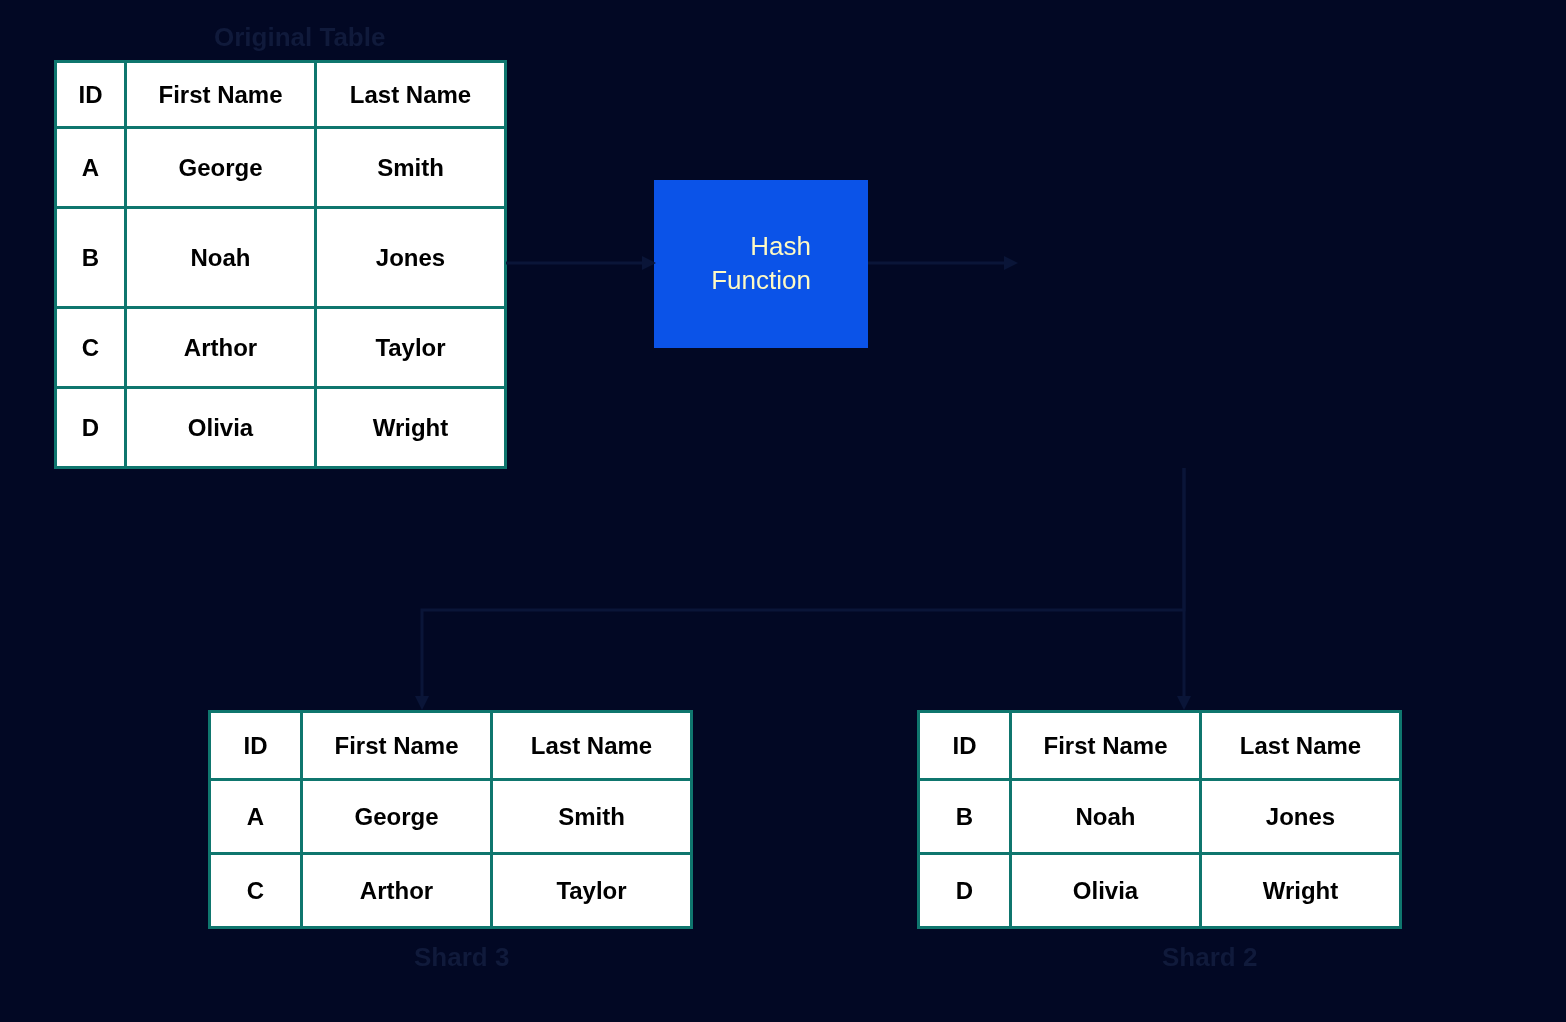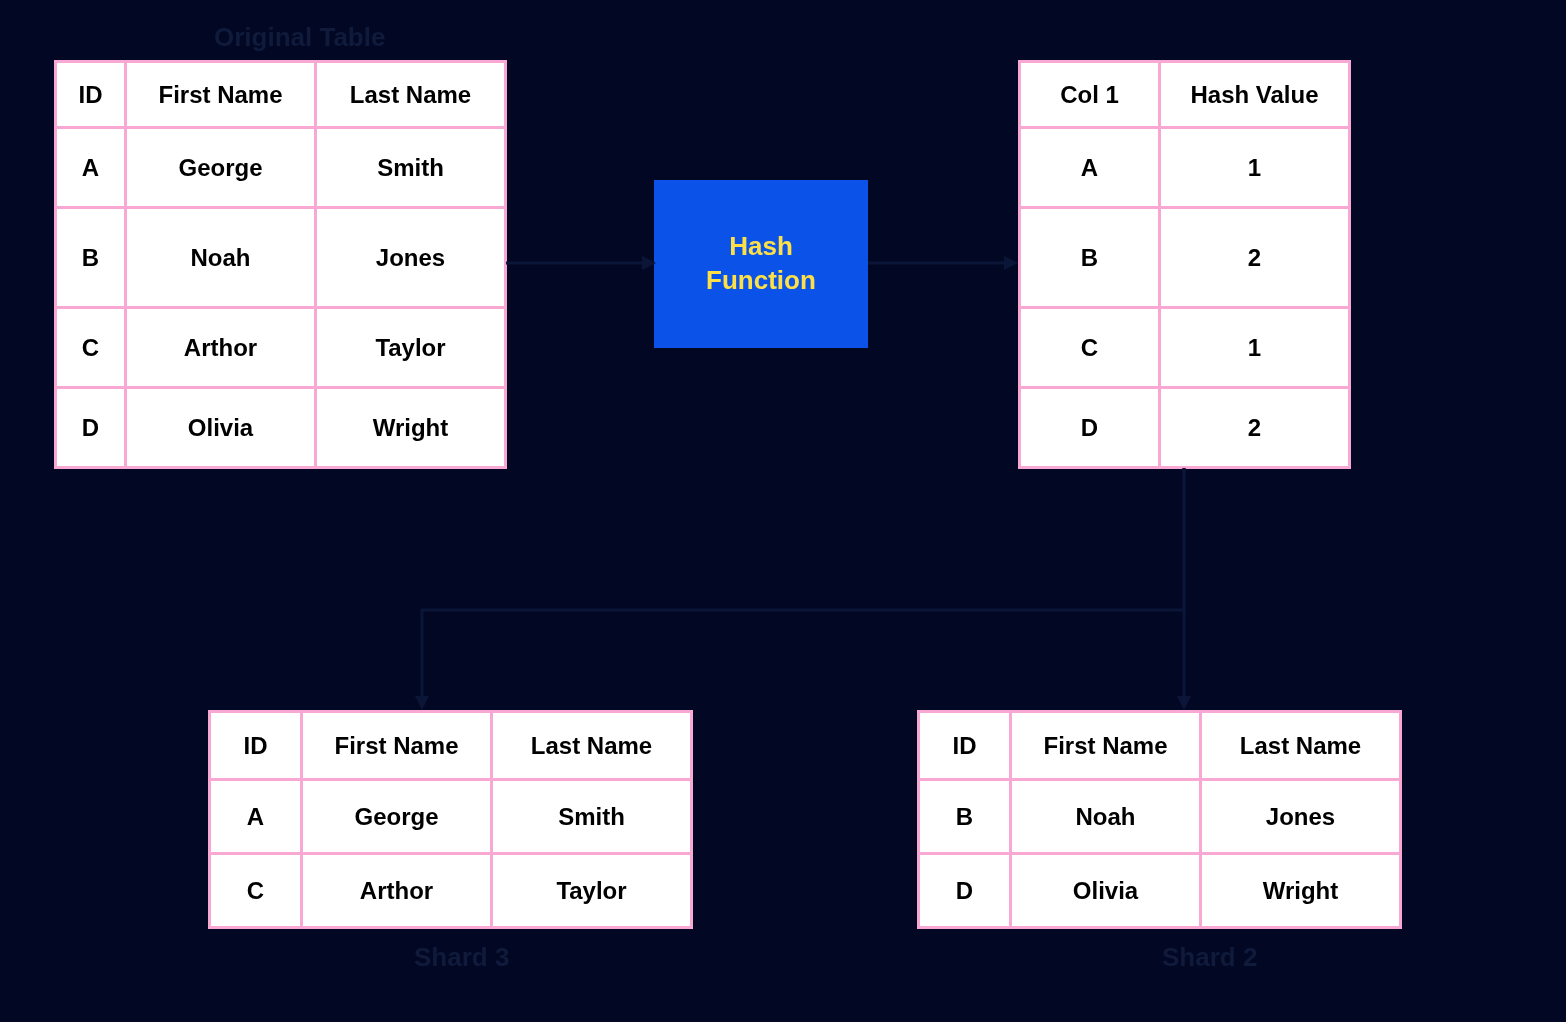--- a/index.html
+++ b/index.html
@@ -23,34 +23,34 @@
     color: #101a3b;
     font-weight: bold;
     font-size: 26px;
   }
   table {
     position: absolute;
     border-collapse: collapse;
     background: #ffffff;
   }
   table th, table td {
-    border: 3px solid #f9a8d4;
+    border: 3px solid #0f766e;
     text-align: center;
     font-weight: bold;
     font-size: 24px;
     background: #fff;
     padding: 0;
   }
   .hash-box {
     position: absolute;
     background: #0b53e8;
-    color: #fde047;
-    font-weight: bold;
+    color: #fef9c3;
+    font-weight: normal;
     font-size: 26px;
-    text-align: center;
+    text-align: right;
     display: flex;
     align-items: center;
     justify-content: center;
     line-height: 1.3;
   }
   svg.arrows {
     position: absolute;
     left: 0; top: 0;
     width: 1566px;
     height: 1022px;
@@ -96,46 +96,20 @@
           <td>D</td>
           <td>Olivia</td>
           <td>Wright</td>
         </tr>
     </tbody>
   </table>
 
   <div class="hash-box" style="left:610px; top:180px; width:214px; height:168px; white-space:pre-line;">Hash
 Function</div>
 
-  <table id="hash-table" style="left:974px; top:60px;">
-    <thead>
-        <tr>
-      <th style="width:140px; height:66px;">Col 1</th>
-      <th style="width:190px;">Hash Value</th>
-    </tr>
-      </thead>
-    <tbody>
-      <tr style="height:80px;">
-          <td>A</td>
-          <td>1</td>
-        </tr>
-      <tr style="height:100px;">
-          <td>B</td>
-          <td>2</td>
-        </tr>
-      <tr style="height:80px;">
-          <td>C</td>
-          <td>1</td>
-        </tr>
-      <tr style="height:80px;">
-          <td>D</td>
-          <td>2</td>
-        </tr>
-    </tbody>
-  </table>
 
   <table id="shard1-table" style="left:164px; top:710px;">
     <thead>
         <tr>
       <th style="width:92px; height:68px;">ID</th>
       <th style="width:190px;">First Name</th>
       <th style="width:200px;">Last Name</th>
     </tr>
       </thead>
     <tbody>

